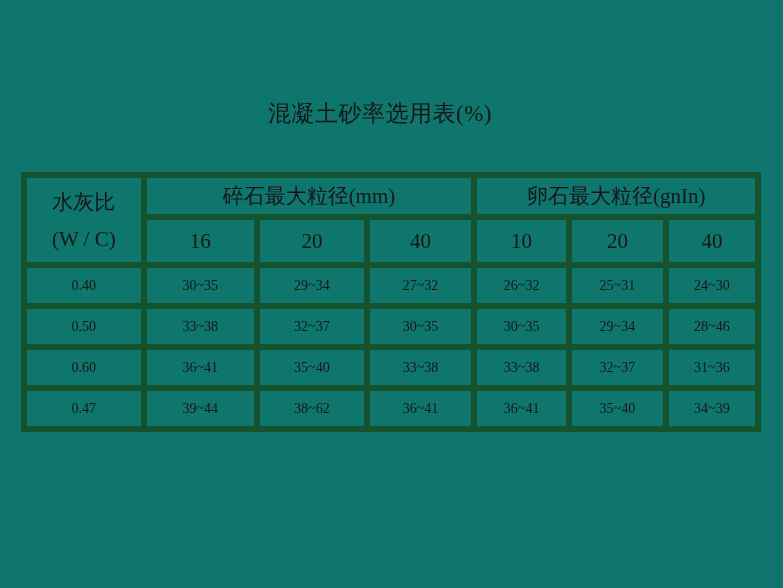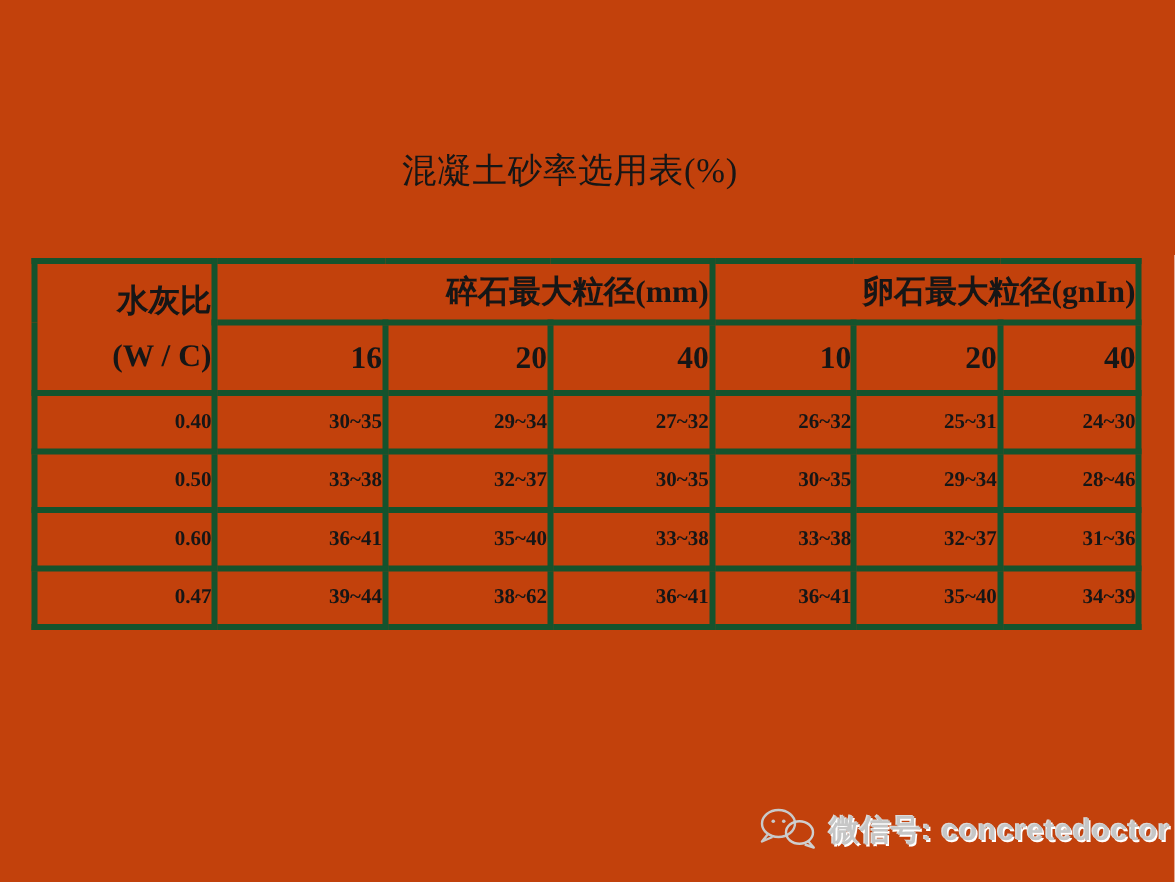--- a/index.html
+++ b/index.html
@@ -11,21 +11,21 @@
     width: 783px;
     height: 588px;
     position: relative;
     overflow: hidden;
     font-family: "Liberation Serif", "DejaVu Serif", serif;
     color: #141414;
   }
   .slide {
     position: absolute;
     inset: 0;
-    background: #c2410c;
+    background: #0f766e;
   }
   .title {
     position: absolute;
     top: 98px;
     left: 0;
     width: 760px;
     text-align: center;
     font-size: 23px;
     letter-spacing: 0.5px;
     color: #161616;
@@ -35,24 +35,24 @@
     top: 172px;
     left: 21px;
     width: 740px;
     border-collapse: collapse;
     table-layout: fixed;
     font-size: 21px;
     color: #161616;
   }
   table.ratio-table th,
   table.ratio-table td {
-    border: 4px solid #14532d;
-    text-align: right;
+    border: 6px solid #14532d;
+    text-align: center;
     vertical-align: middle;
-    font-weight: bold;
+    font-weight: normal;
     padding: 0;
   }
   tr.group-row th { height: 36px; font-size: 21px; }
   tr.sub-row th  { height: 42px; font-size: 21px; border-radius: 23px; }
   tbody td { height: 35px; font-size: 14px; }
   .wc-head-cell .line1 {
     height: 42px;
     line-height: 48px;
   }
   .wc-head-cell .line2 {
@@ -146,27 +146,14 @@
         <td>39~44</td>
         <td>38~62</td>
         <td>36~41</td>
         <td>36~41</td>
         <td>35~40</td>
         <td>34~39</td>
       </tr>
     </tbody>
   </table>
 
-  <div class="watermark">
-    <span>
-      <svg width="40" height="32" viewBox="0 0 40 32" fill="none" xmlns="http://www.w3.org/2000/svg">
-        <ellipse cx="14" cy="12" rx="11" ry="9" stroke="#c9c9c9" stroke-width="1.6" fill="none"></ellipse>
-        <path d="M7 19 L3 24 L10 21" stroke="#c9c9c9" stroke-width="1.6" fill="none" stroke-linejoin="round"></path>
-        <ellipse cx="28" cy="18" rx="9" ry="7.5" stroke="#cfcfcf" stroke-width="1.6" fill="none"></ellipse>
-        <path d="M34 24 L37.5 28 L31.5 26" stroke="#cfcfcf" stroke-width="1.6" fill="none" stroke-linejoin="round"></path>
-        <circle cx="10.5" cy="10.5" r="1.2" fill="#c9c9c9"></circle>
-        <circle cx="17.5" cy="10.5" r="1.2" fill="#c9c9c9"></circle>
-      </svg>
-    </span>
-    <span class="wm-text">微信号: concretedoctor</span>
-  </div>
 
 </div>
 
 </body></html>

